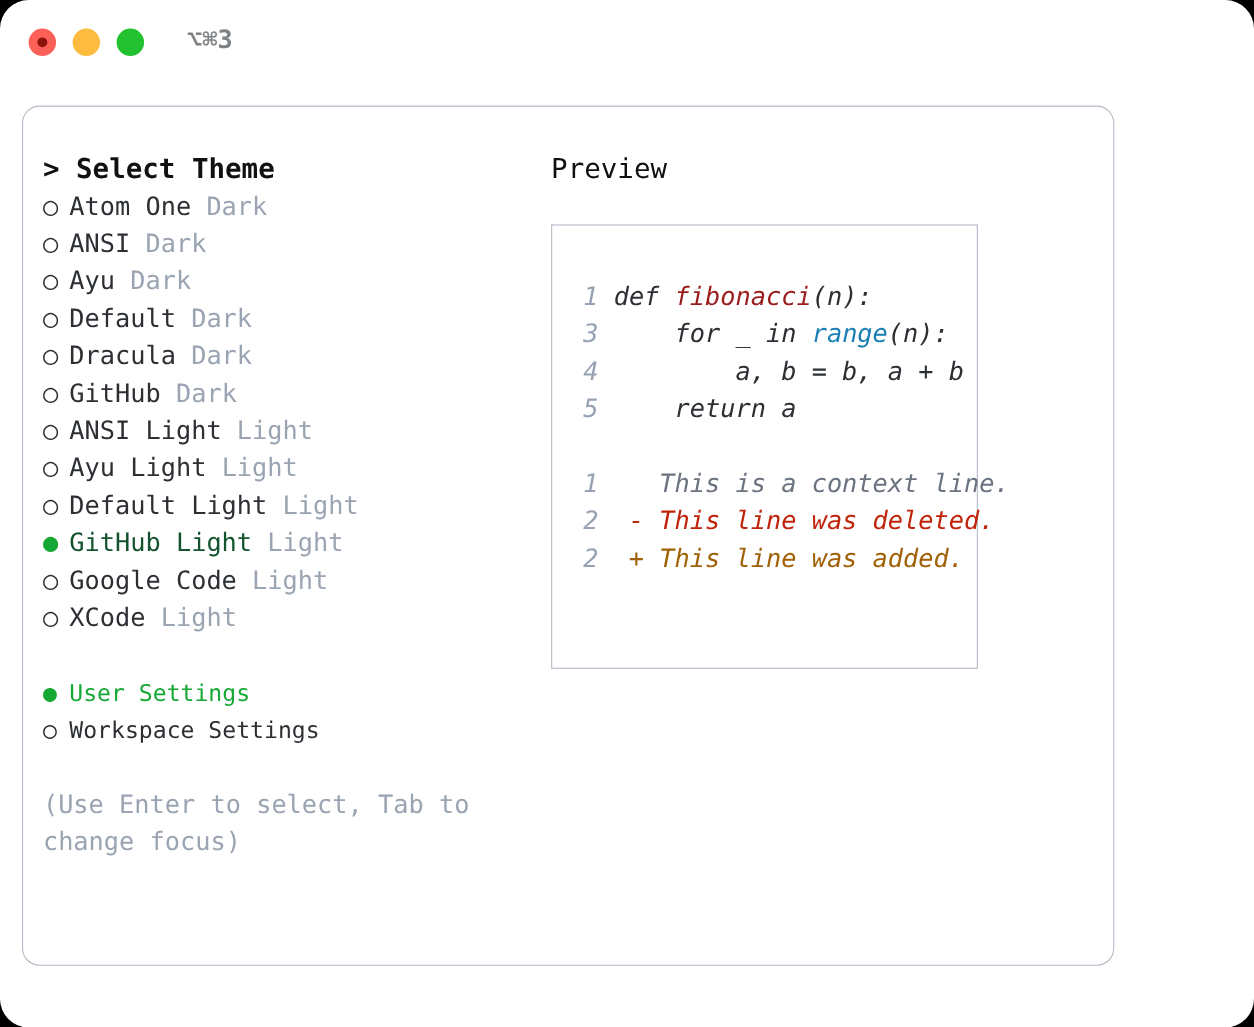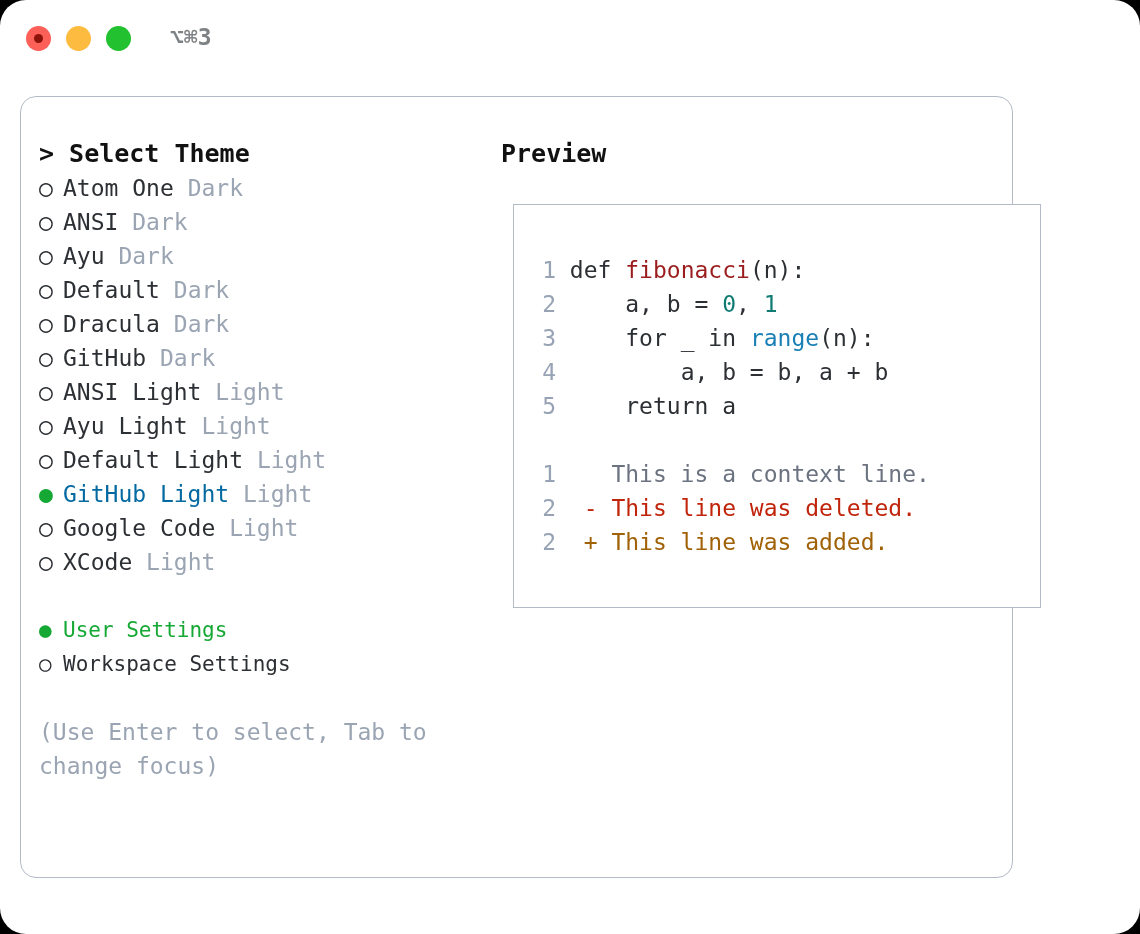--- a/index.html
+++ b/index.html
@@ -99,21 +99,21 @@
     white-space: pre;
     color: #2c2f33;
   }
   .bullet {
     display: inline-block;
     width: 24px;
     color: #2c2f33;
   }
   .bullet.sel { color: #16a834; }
   .theme-name { color: #2c2f33; }
-  .theme-row.selected .theme-name { color: #0369a1; text-align: right; }
+  .theme-row.selected .theme-name { color: #14532d; text-align: right; }
   .theme-variant { color: #9aa4b2; }
 
   #apply-block { margin-top: 34px; }
   #apply-header {
     font-size: 23px;
     line-height: 34px;
     color: #2c2f33;
     white-space: pre;
     padding-left: 24px;
   }
@@ -136,34 +136,35 @@
 
   
   #right-col {
     position: absolute;
     left: 480px;
     top: 40px;
     width: 500px;
   }
   #preview-header {
     font-size: 25px;
-    font-weight: bold;
+    font-weight: normal;
     color: #111111;
     line-height: 34px;
     white-space: pre;
   }
   #preview-box {
     position: absolute;
-    left: 12px;
+    left: 0px;
     top: 67px;
-    width: 528px;
+    width: 388px;
     height: 404px;
     border: 1.6px solid #b3bbc6;
     box-sizing: border-box;
     background: #ffffff;
+    font-style: italic;
   }
   #code-area {
     position: absolute;
     left: 14px;
     top: 48px;
     right: 4px;
   }
   .code-line {
     font-size: 23px;
     line-height: 34px;
@@ -230,21 +231,20 @@
 
       <div id="hint">(Use Enter to select, Tab to change focus)</div>
     </div>
 
     <div id="right-col">
       <div id="preview-header">Preview</div>
       <div id="preview-box">
         <div id="code-area">
           <div id="code-lines">
               <div class="code-line"><span class="lineno">1</span><span> </span><span class="tok-plain">def </span><span class="tok-fn">fibonacci</span><span class="tok-plain">(n):</span></div>
-              <div class="code-line"><span class="lineno">2</span><span> </span><span class="tok-plain">    a, b = </span><span class="tok-num">0</span><span class="tok-plain">, </span><span class="tok-num">1</span></div>
               <div class="code-line"><span class="lineno">3</span><span> </span><span class="tok-plain">    for _ in </span><span class="tok-builtin">range</span><span class="tok-plain">(n):</span></div>
               <div class="code-line"><span class="lineno">4</span><span> </span><span class="tok-plain">        a, b = b, a + b</span></div>
               <div class="code-line"><span class="lineno">5</span><span> </span><span class="tok-plain">    return a</span></div>
             </div>
           <div class="gap"></div>
           <div id="diff-lines">
               <div class="code-line diff-context"><span class="lineno">1</span><span class="diff-text">    This is a context line.</span></div>
               <div class="code-line diff-del"><span class="lineno">2</span><span class="diff-text">  - This line was deleted.</span></div>
               <div class="code-line diff-add"><span class="lineno">2</span><span class="diff-text">  + This line was added.</span></div>
             </div>

